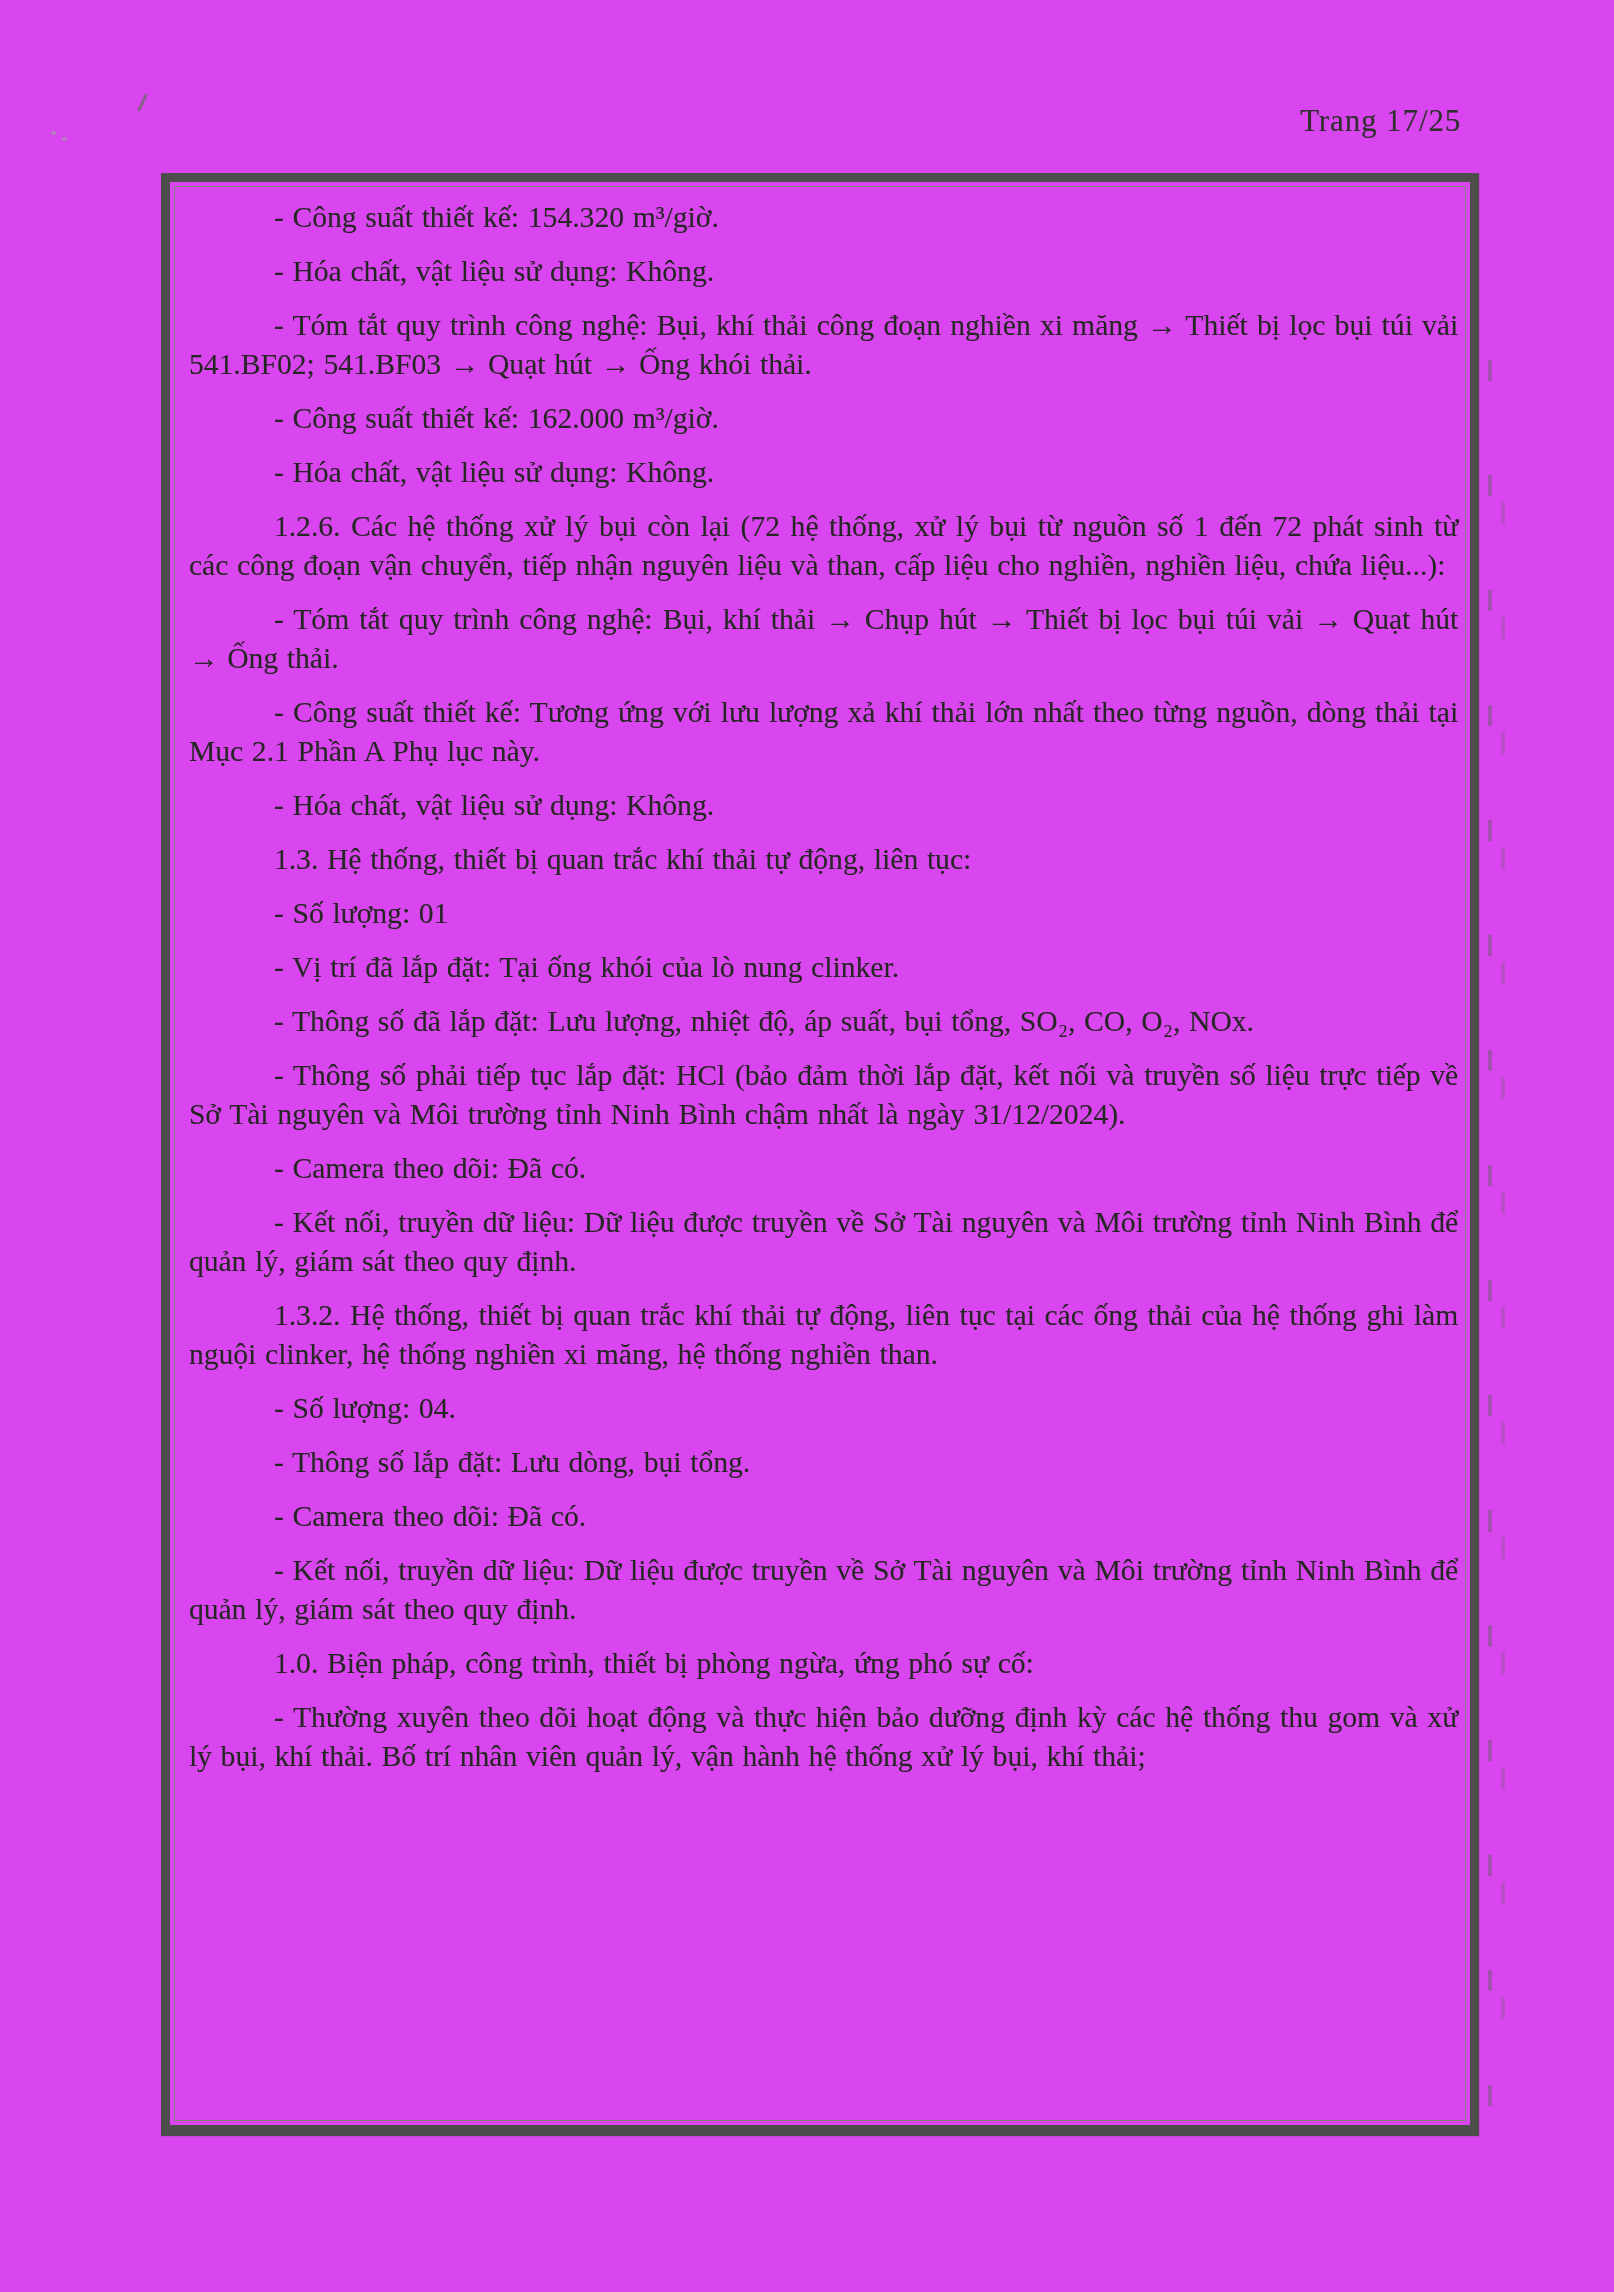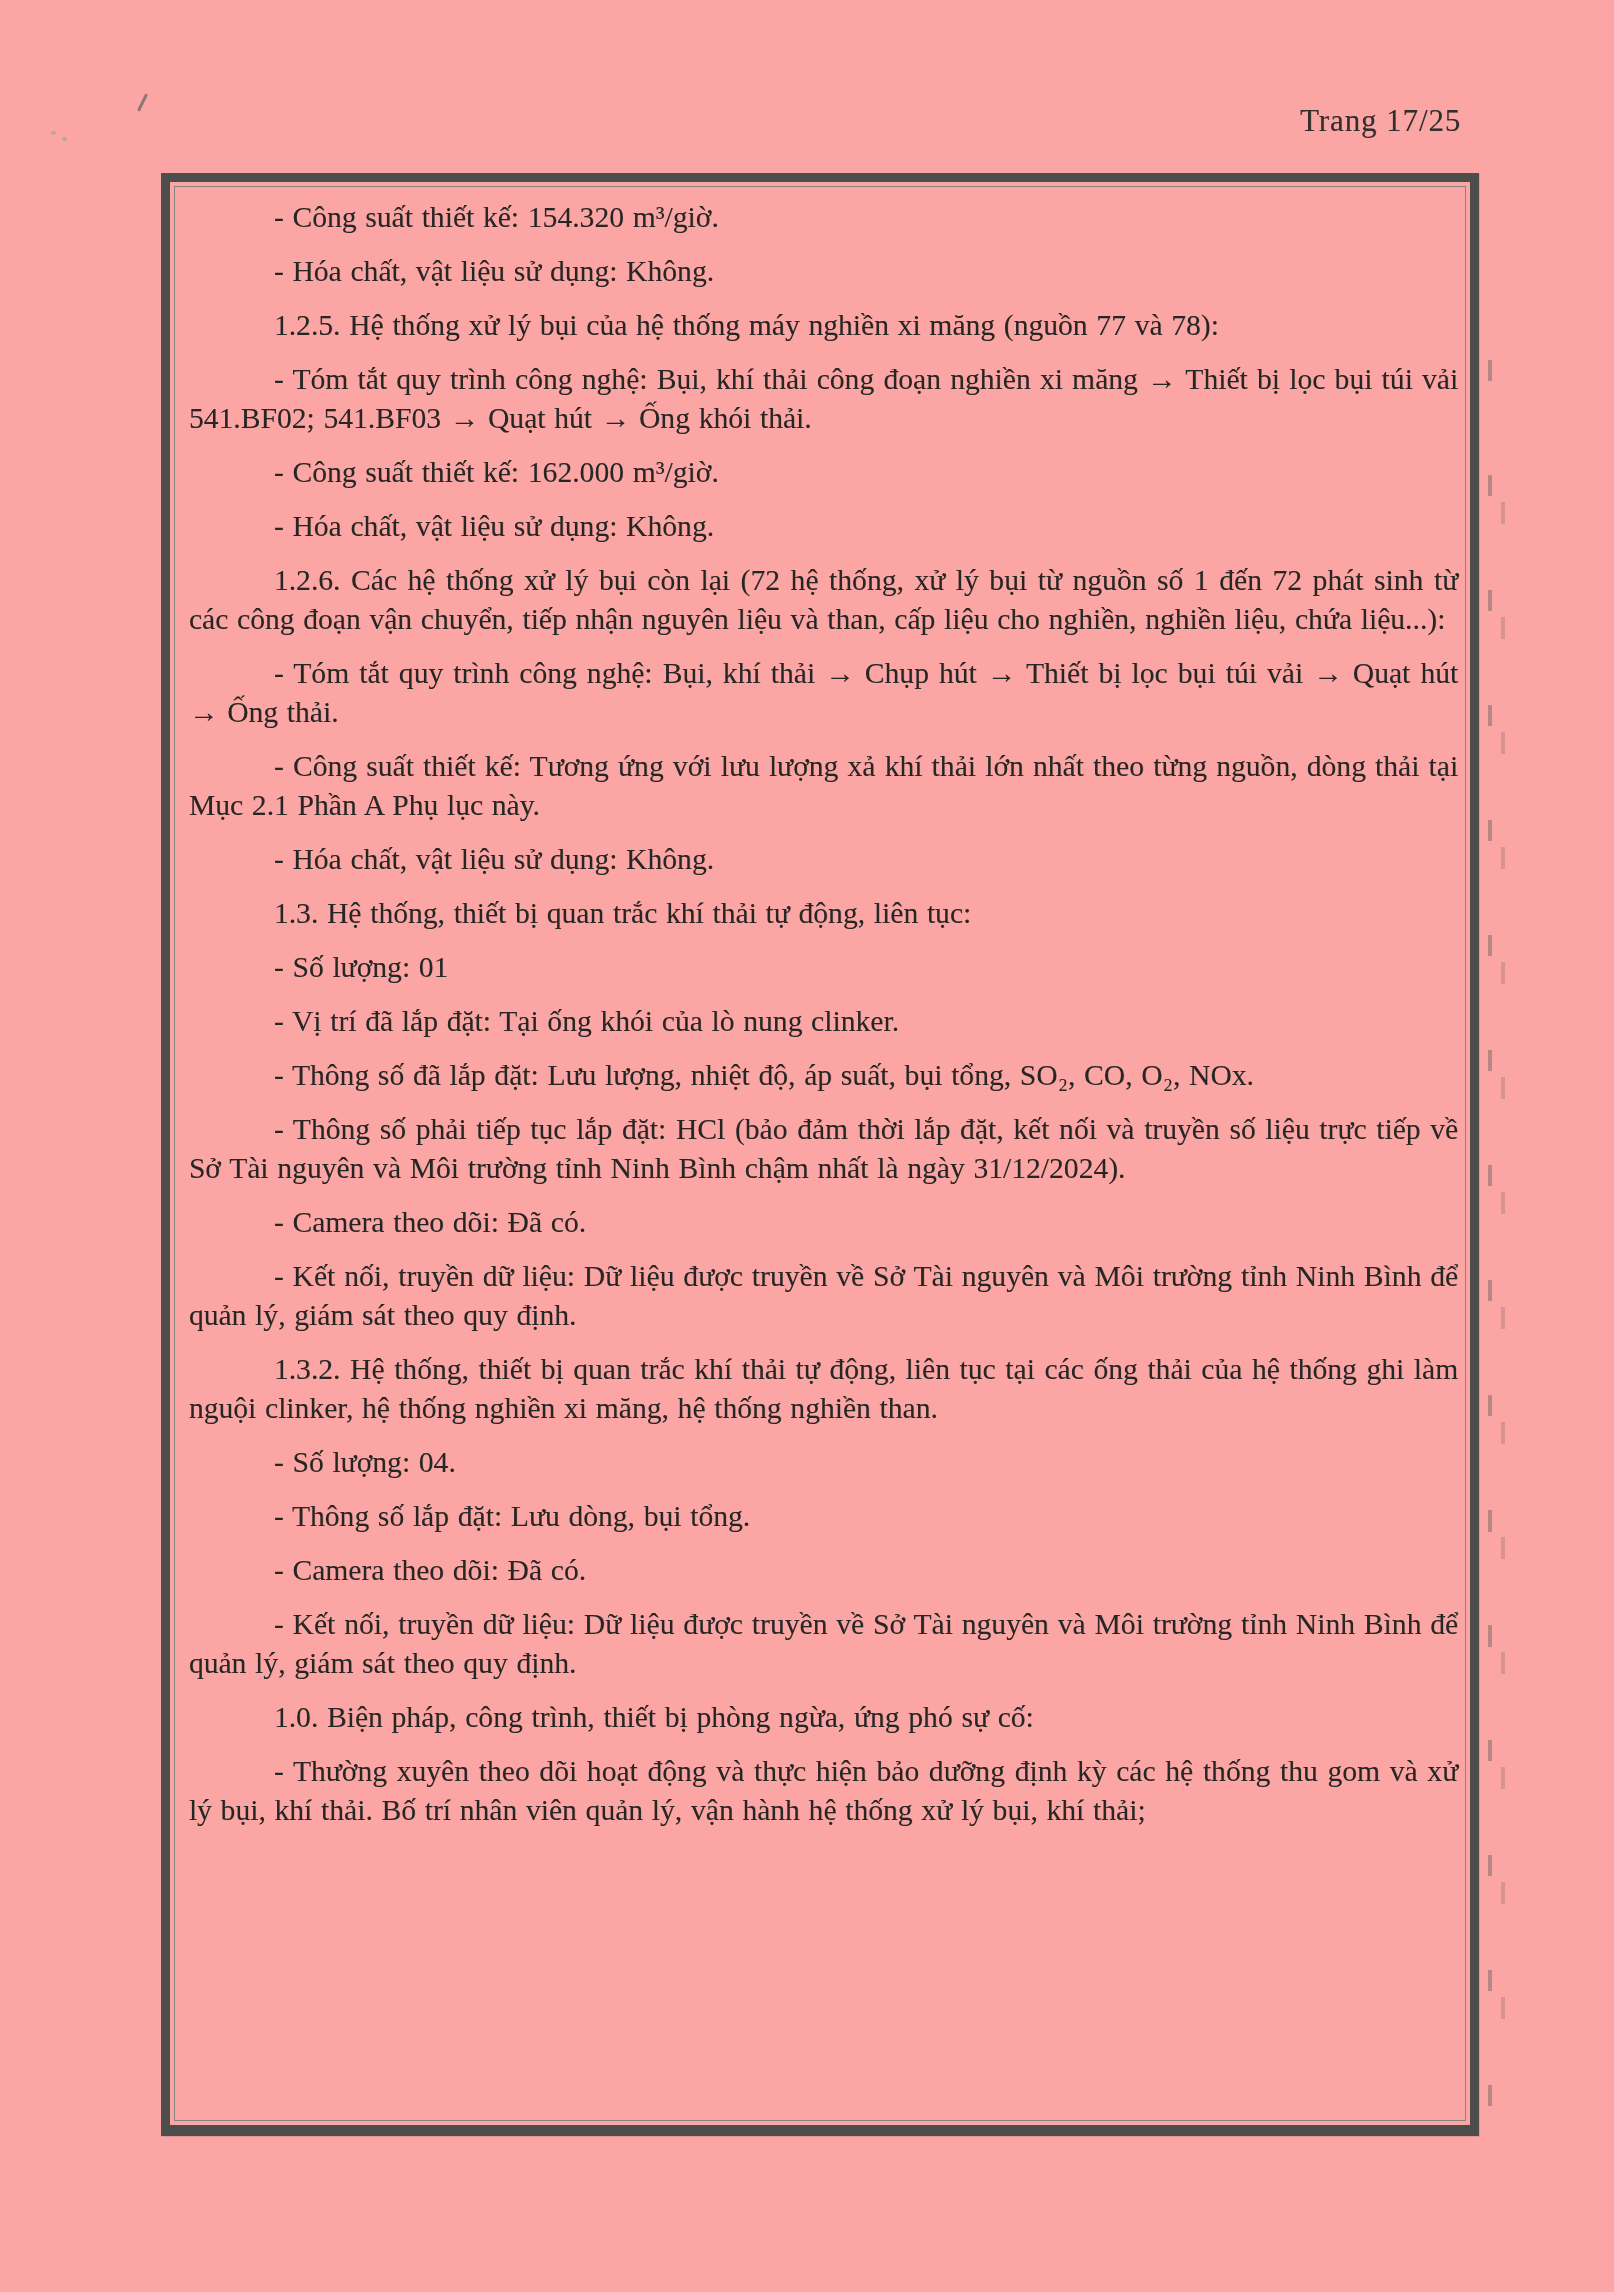--- a/index.html
+++ b/index.html
@@ -5,21 +5,21 @@
 <style>
   html, body {
     margin: 0;
     padding: 0;
     background: #e9e9e6;
   }
   .page {
     position: relative;
     width: 1615px;
     height: 2293px;
-    background: #fca5a5;
+    background: #d946ef;
     overflow: hidden;
     font-family: "Liberation Serif", "DejaVu Serif", serif;
   }
   .page-number {
     position: absolute;
     top: 102px;
     left: 1300px;
     width: 188px;
     font-size: 31px;
     line-height: 38px;
@@ -95,21 +95,20 @@
   <span class="artifact dot d1"></span>
   <span class="artifact dot d2"></span>
   <div class="streak s1"></div>
   <div class="streak s2"></div>
 
   <div class="frame">
     <div class="frame-inner">
       <div class="doc-body">
           <p class="para">- Công suất thiết kế: 154.320 m³/giờ.</p>
           <p class="para">- Hóa chất, vật liệu sử dụng: Không.</p>
-          <p class="para">1.2.5. Hệ thống xử lý bụi của hệ thống máy nghiền xi măng (nguồn 77 và 78):</p>
           <p class="para">- Tóm tắt quy trình công nghệ: Bụi, khí thải công đoạn nghiền xi măng → Thiết bị lọc bụi túi vải 541.BF02; 541.BF03 → Quạt hút → Ống khói thải.</p>
           <p class="para">- Công suất thiết kế: 162.000 m³/giờ.</p>
           <p class="para">- Hóa chất, vật liệu sử dụng: Không.</p>
           <p class="para">1.2.6. Các hệ thống xử lý bụi còn lại (72 hệ thống, xử lý bụi từ nguồn số 1 đến 72 phát sinh từ các công đoạn vận chuyển, tiếp nhận nguyên liệu và than, cấp liệu cho nghiền, nghiền liệu, chứa liệu...):</p>
           <p class="para">- Tóm tắt quy trình công nghệ: Bụi, khí thải → Chụp hút → Thiết bị lọc bụi túi vải → Quạt hút → Ống thải.</p>
           <p class="para">- Công suất thiết kế: Tương ứng với lưu lượng xả khí thải lớn nhất theo từng nguồn, dòng thải tại Mục 2.1 Phần A Phụ lục này.</p>
           <p class="para">- Hóa chất, vật liệu sử dụng: Không.</p>
           <p class="para">1.3. Hệ thống, thiết bị quan trắc khí thải tự động, liên tục:</p>
           <p class="para">- Số lượng: 01</p>
           <p class="para">- Vị trí đã lắp đặt: Tại ống khói của lò nung clinker.</p>

